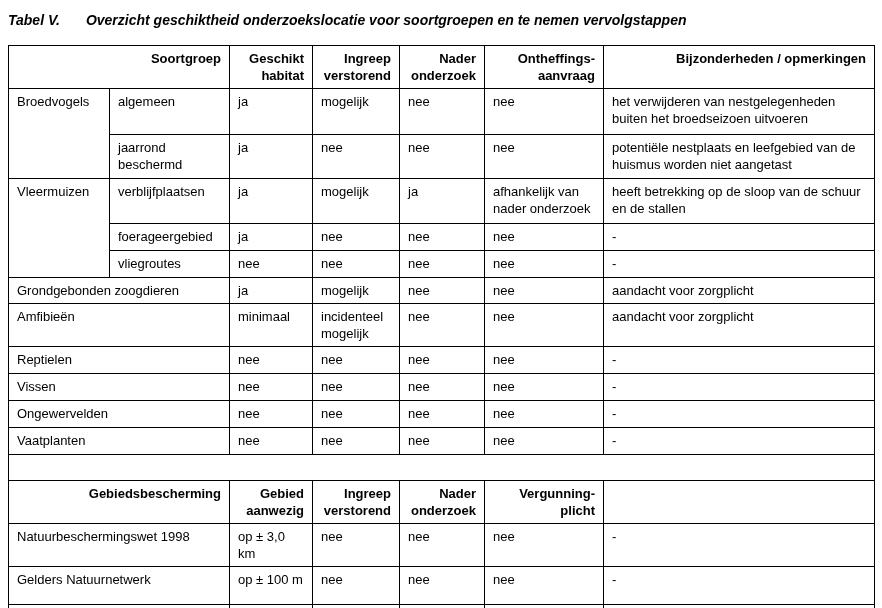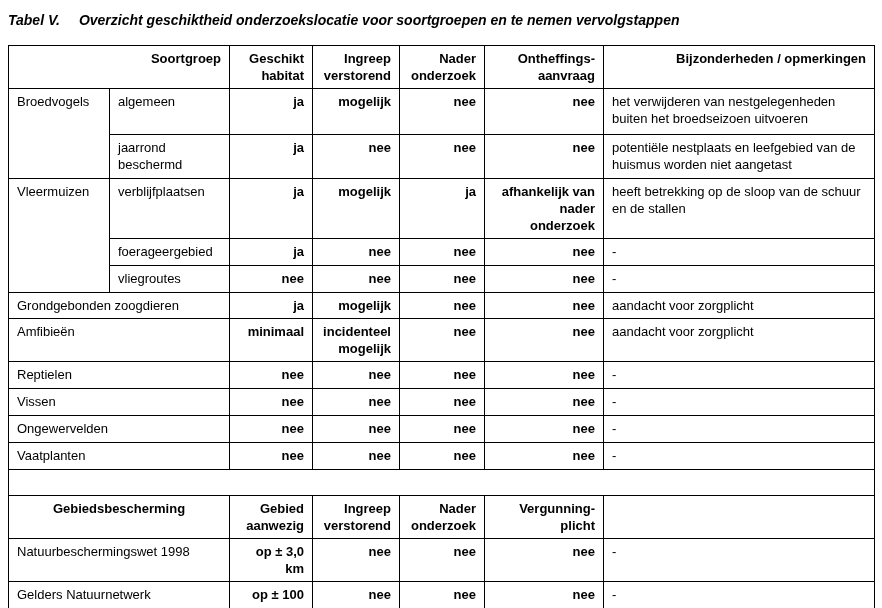--- a/index.html
+++ b/index.html
@@ -20,42 +20,42 @@
     overflow: hidden;
   }
   .doc-title {
     font-size: 14px;
     font-weight: bold;
     font-style: italic;
     line-height: 20px;
     margin: 0 0 15px 0;
     white-space: nowrap;
   }
-  .doc-title .t-label { margin-right: 19px; }
+  .doc-title .t-label { margin-right: 26px; }
   table.main {
     border-collapse: collapse;
     table-layout: fixed;
     width: 866px;
   }
   table.main th, table.main td {
     border: 1px solid #000000;
     padding: 4px 8px;
     vertical-align: top;
     font-size: 13px;
     line-height: 17px;
     overflow: hidden;
     box-sizing: border-box;
   }
   table.main th {
     font-weight: bold;
     text-align: right;
     white-space: pre-line;
   }
-  table.main th.left { text-align: center; white-space: nowrap; border-radius: 14px; }
-  td.center { text-align: right; font-weight: bold; }
+  table.main th.left { text-align: right; white-space: nowrap; border-radius: 14px; }
+  td.center { text-align: left; }
   td.spacer { border-top: 1px solid #000; border-bottom: 1px solid #000; }
 </style>
 </head>
 <body>
 
 <div class="page">
 
   <p class="doc-title"><span class="t-label">Tabel V.</span><span>Overzicht geschiktheid onderzoekslocatie voor soortgroepen en te nemen vervolgstappen</span></p>
 
   <table class="main">

